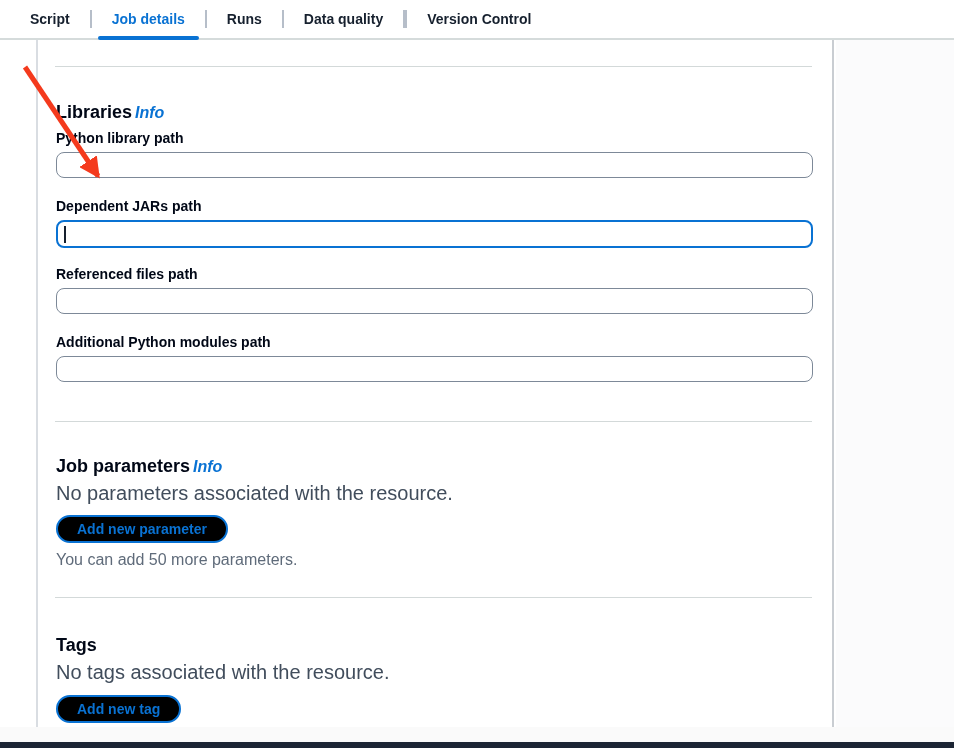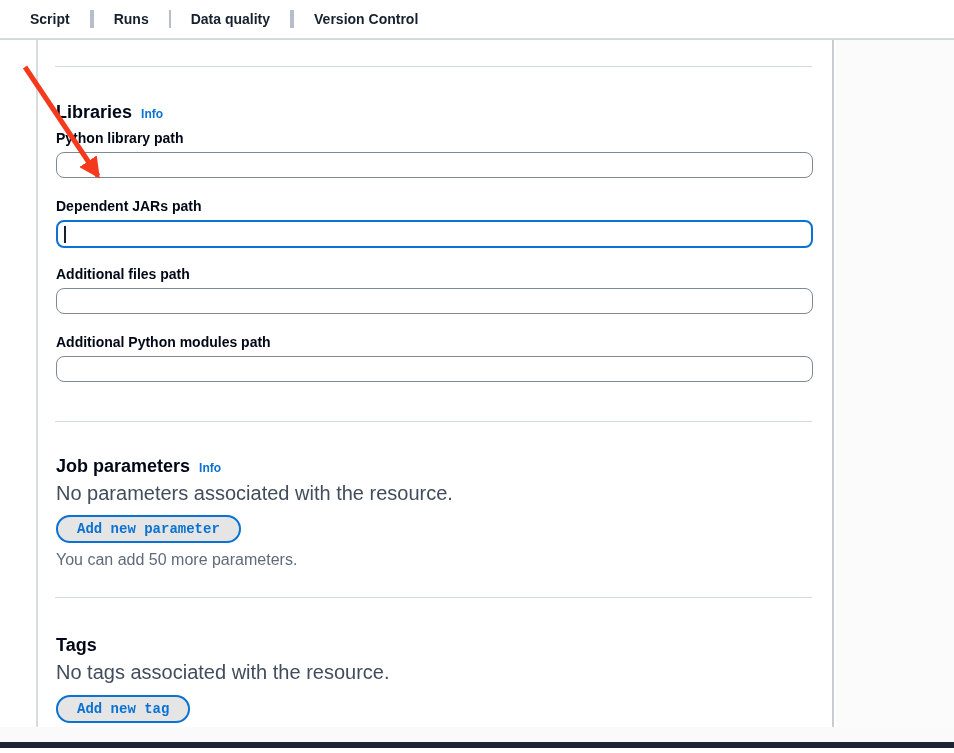--- a/index.html
+++ b/index.html
@@ -22,50 +22,51 @@
   .panel { position:absolute; top:40px; left:36px; width:798px; height:687px;
            background:#ffffff; border-left:2px solid #d9dde2; border-right:2px solid #c9cdd2; }
   .right-strip { position:absolute; top:40px; left:836px; width:118px; height:702px; background:#fbfbfc; }
   .bottom-strip { position:absolute; top:727px; left:0; width:954px; height:15px; background:#fafafa; }
   .dark-bar { position:absolute; top:742px; left:0; width:954px; height:6px; background:#1c2534; }
 
   .divider { position:absolute; left:17px; width:757px; height:1px; background:#d3d9d9; }
 
   .section-title { position:absolute; left:18px; font-size:18px; font-weight:bold; color:#000716;
                    display:flex; align-items:baseline;justify-content:space-between; }
-  .info-link { font-size:12px; font-weight:bold; color:#0972d3; margin-left:9px; cursor:pointer; }
+  .info-link { font-size:16px; font-weight:bold; color:#0972d3; margin-left:3px; cursor:pointer;font-style:italic; }
 
   .field-label { position:absolute; left:18px; font-size:14px; font-weight:bold; color:#000716; }
 
   .text-input { position:absolute; left:18px; width:757px; height:26px;
                 border:1px solid #7d8998; border-radius:8px; background:#ffffff;
                 font-size:14px; color:#000716; padding:0 10px; outline:none;
                 font-family:"Liberation Sans", sans-serif; }
   .text-input.focused { border:2px solid #0972d3; height:28px; }
   .cursor-caret { position:absolute; left:26px; width:2px; height:17px; background:#16202e; }
 
   .muted-text { position:absolute; left:18px; font-size:20px; color:#414d5c; }
   .small-muted { position:absolute; left:18px; font-size:16px; color:#5f6b7a; }
 
-  .pill-button { position:absolute; left:18px; height:28px; background:#e5e5e5;
+  .pill-button { position:absolute; left:18px; height:28px; background:#000000;
                  border:2px solid #0972d3; border-radius:16px; color:#0972d3;
                  font-size:14px; font-weight:bold; padding:0 19px; cursor:pointer;
-                 font-family:Liberation Mono, monospace; display:flex; align-items:center; }
+                 font-family:Liberation Sans, sans-serif; display:flex; align-items:center; }
 
   .arrow-overlay { position:absolute; top:0; left:0; width:954px; height:753px;
                    pointer-events:none; z-index:50; }
 </style>
 </head>
 <body>
 
 <div class="page">
 
   <nav class="tabbar">
     <div class="tab">Script</div>
     <div class="tabsep"></div>
+    <div class="tab active">Job details</div>
     <div class="tabsep"></div>
     <div class="tab">Runs</div>
     <div class="tabsep"></div>
     <div class="tab">Data quality</div>
     <div class="tabsep"></div>
     <div class="tabsep"></div>
     <div class="tab">Version Control</div>
   </nav>
 
   <div class="right-strip"></div>
@@ -80,21 +81,21 @@
       <a class="info-link">Info</a>
     </h2>
 
     <label class="field-label" style="top:90px">Python library path</label>
     <input class="text-input" style="top: 112px;" type="text" value="">
 
     <label class="field-label" style="top:158px">Dependent JARs path</label>
     <input class="text-input focused" style="top: 180px;" type="text" value="">
     <div class="cursor-caret" style="top:186px"></div>
 
-    <label class="field-label" style="top:226px">Additional files path</label>
+    <label class="field-label" style="top:226px">Referenced files path</label>
     <input class="text-input" style="top: 248px;" type="text" value="">
 
     <label class="field-label" style="top:294px">Additional Python modules path</label>
     <input class="text-input" style="top: 316px;" type="text" value="">
 
     <div class="divider" style="top:381px"></div>
 
     <h2 class="section-title" style="top:416px">
       <span>Job parameters</span>
       <a class="info-link">Info</a>

